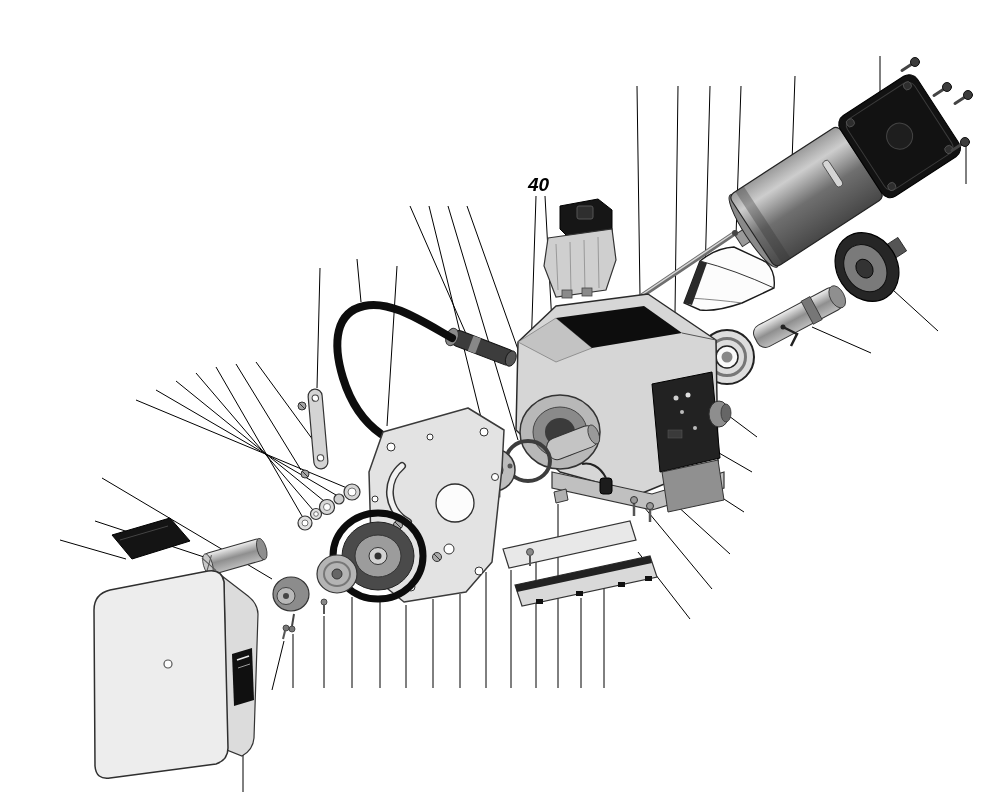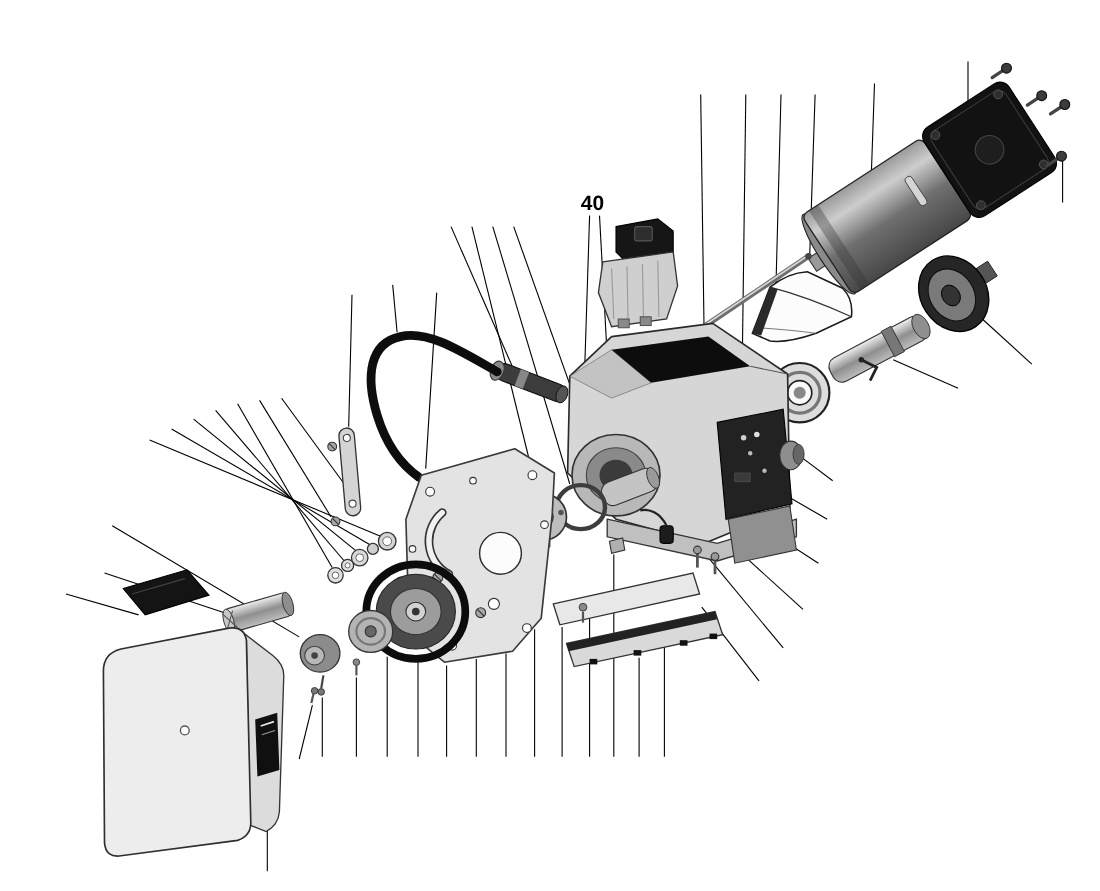--- a/index.html
+++ b/index.html
@@ -1,18 +1,18 @@
 <!DOCTYPE html>
 <html><head>
 <meta charset="utf-8">
 <title>Diagram</title>
 <style>
   html,body{margin:0;padding:0;background:#fff;}
   .stage{position:relative;width:1000px;height:810px;background:#fff;overflow:hidden;
-         font-family:"Liberation Sans",sans-serif;}
+         font-family:"Liberation Sans",sans-serif;font-style:italic;}
   svg{display:block;}
   .callout{font-family:"Liberation Sans",sans-serif;font-weight:bold;font-size:19px;fill:#000;}
 </style>
 </head>
 <body style="background: rgb(255, 255, 255);">
 
 <div class="stage">
 <svg width="1000" height="810" viewBox="0 0 1000 810" xmlns="http://www.w3.org/2000/svg">
   <defs>
     <linearGradient id="gMotor" x1="0" y1="0" x2="0" y2="1">

